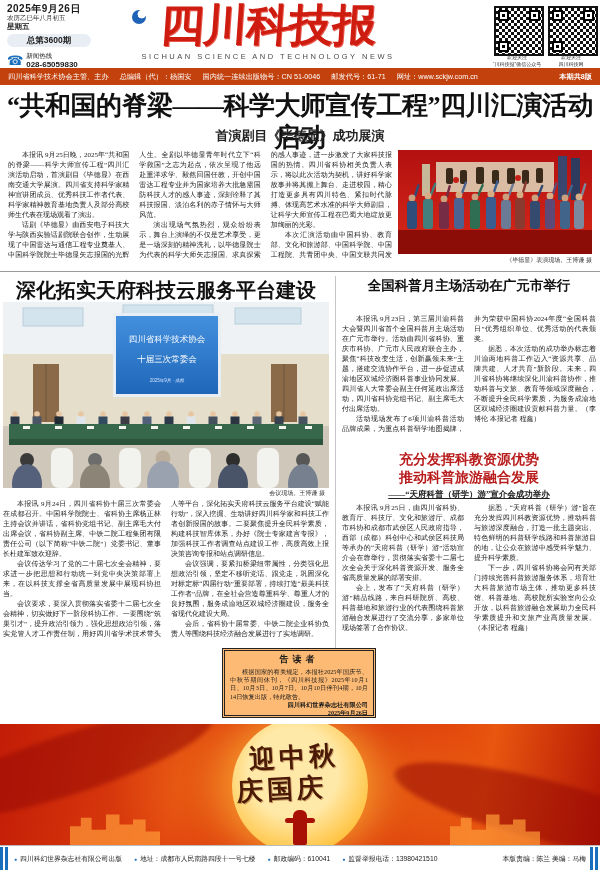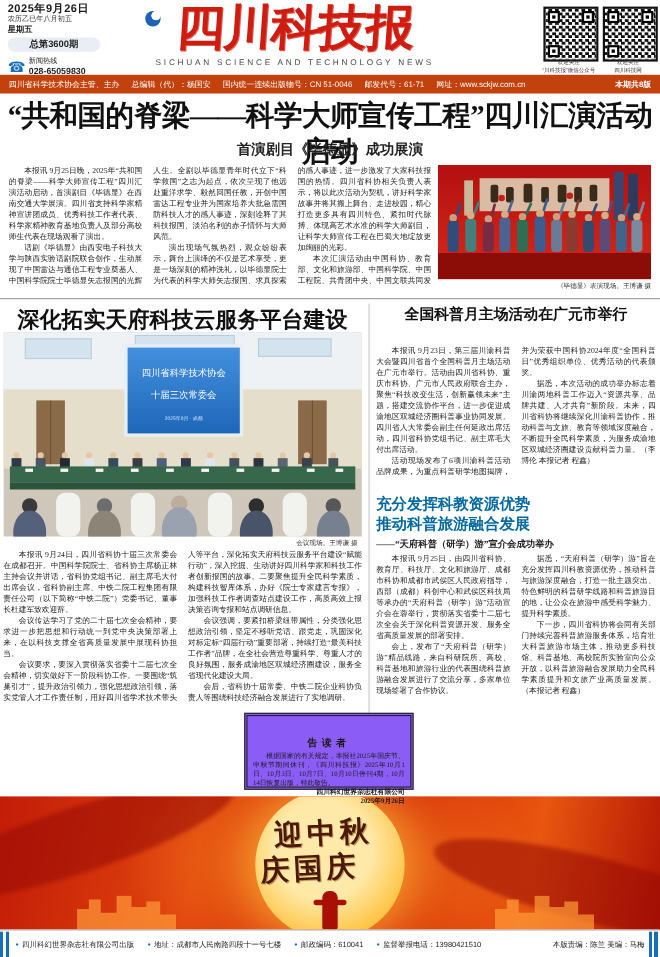--- a/index.html
+++ b/index.html
@@ -50,28 +50,28 @@
   .meet-photo{left:3px;top:302px;width:326px;height:186px;overflow:hidden;}
   .meet-cap{left:3px;top:489px;width:326px;text-align:right;font-size:6px;color:#333;padding-right:4px;box-sizing:border-box;}
   .meet-body{left:3px;top:499px;width:326px;height:219px;overflow:hidden;
              column-count:2;column-gap:10px;font-size:7px;line-height:10px;color:#222;}
   .meet-body p{margin:0;text-indent:14px;}
   
   .kepu-hl{left:342px;top:277px;width:254px;text-align:center;font-size:13.5px;line-height:17px;font-weight:bold;color:#111;}
   .kepu-body{left:342px;top:314px;width:254px;height:131px;overflow:hidden;
              column-count:2;column-gap:10px;font-size:7px;line-height:10px;color:#222;}
   .kepu-body p{margin:0;text-indent:14px;}
-  .tour-hl{left:342px;top:451px;width:254px;font-size:14px;line-height:18px;font-weight:bold;color:#0369a1;font-family:Liberation Mono, monospace;}
-  .tour-sub{left:342px;top:489px;width:254px;text-align:left;font-size:8.5px;font-weight:bold;color:#222;}
+  .tour-hl{left:342px;top:451px;width:254px;text-align:center;font-size:14px;line-height:18px;font-weight:bold;color:#b91c1c;font-family:Liberation Mono, monospace;}
+  .tour-sub{left:342px;top:489px;width:254px;text-align:center;font-size:8.5px;font-weight:bold;color:#222;text-decoration:underline;}
   .tour-body{left:342px;top:503px;width:254px;height:215px;overflow:hidden;
              column-count:2;column-gap:10px;font-size:7px;line-height:10px;color:#222;}
   .tour-body p{margin:0;text-indent:14px;}
   
-  .notice{left:222px;top:648px;width:154px;height:70px;background:#8b5cf6;border:1px solid #222;
-          outline:1px solid #222;outline-offset:-3px;z-index:5;padding:20px 7px;box-sizing:border-box;}
+  .notice{left:222px;top:648px;width:154px;height:70px;background:#fdba74;border:1px solid #222;
+          outline:1px solid #222;outline-offset:-3px;z-index:5;padding:4px 7px;box-sizing:border-box;}
   .notice .nt{text-align:center;font-size:9px;font-weight:bold;letter-spacing:4px;}
   .notice .nb{font-size:6.2px;line-height:8.2px;margin-top:2px;text-indent:12px;}
   .notice .no,.notice .nd{font-size:6.2px;text-align:right;line-height:8px;font-weight:bold;}
   
   .banner{left:0;top:724px;width:600px;height:121px;overflow:hidden;
           background:linear-gradient(100deg,#c21c07 0%,#e1440e 30%,#d32408 55%,#e8560f 80%,#b31504 100%);}
   .banner .ray{position:absolute;left:110px;top:-40px;width:380px;height:200px;border-radius:50%;
                background:radial-gradient(closest-side,rgba(255,170,40,.55),rgba(255,120,20,0));}
   .banner .moon{position:absolute;left:232px;top:-6px;width:136px;height:136px;border-radius:50%;
                 background:radial-gradient(circle at 45% 40%,#ffe9a8 0 40%,#ffc23f 75%,#f79b1f 100%);

